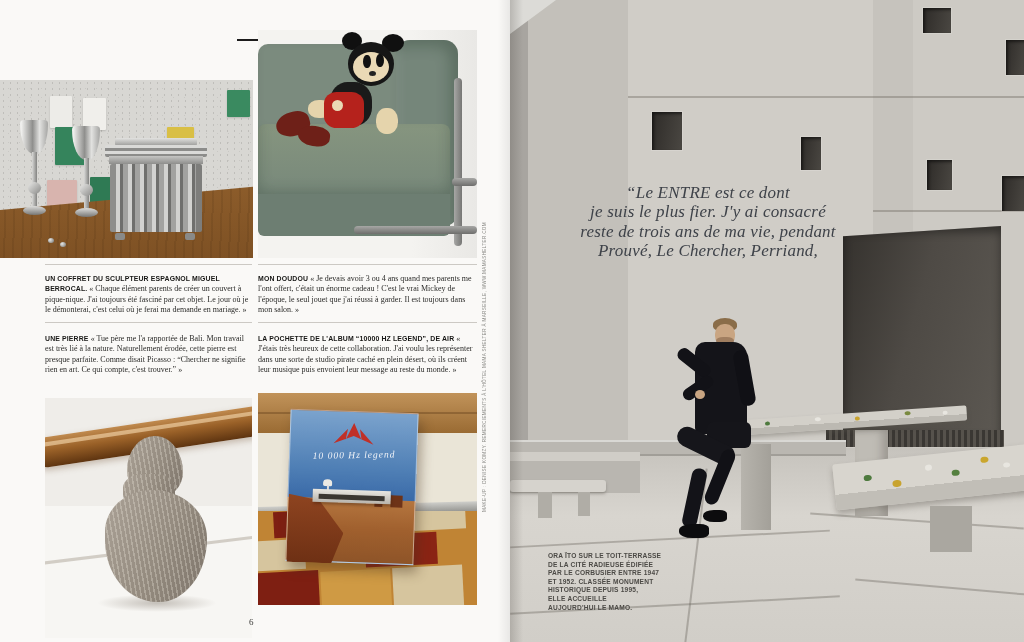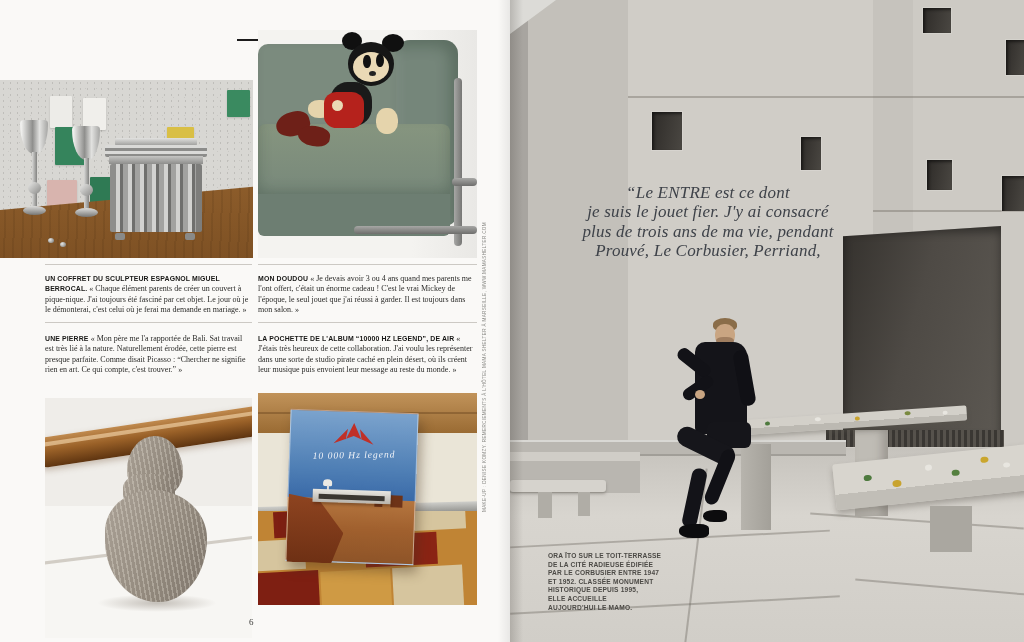--- a/index.html
+++ b/index.html
@@ -214,21 +214,21 @@
     <div class="col-rule" style="left:45px;top:322px;width:207px;"></div>
     <div class="col-rule" style="left:258px;top:264px;width:219px;"></div>
     <div class="col-rule" style="left:258px;top:322px;width:219px;"></div>
 
     <p class="tblock" style="left:45px;top:266px;width:208px;">
       <span class="bh">UN COFFRET DU SCULPTEUR ESPAGNOL MIGUEL BERROCAL.</span>
       <span>« Chaque élément parents de créer un couvert à pique-nique. J'ai toujours été fasciné par cet objet. Le jour où je le démonterai, c'est celui où je ferai ma demande en mariage. »</span>
     </p>
     <p class="tblock" style="left:45px;top:326px;width:208px;">
       <span class="bh">UNE PIERRE</span>
-      <span>« Mon père me l'a rapportée de Bali. Sat travail est très lié à la nature. Naturellement érodée, cette pierre est presque parfaite. Comme disait Picasso : “Chercher ne signifie rien en art. Ce qui compte, c'est trouver.” »</span>
+      <span>« Tue père me l'a rapportée de Bali. Mon travail est très lié à la nature. Naturellement érodée, cette pierre est presque parfaite. Comme disait Picasso : “Chercher ne signifie rien en art. Ce qui compte, c'est trouver.” »</span>
     </p>
     <p class="tblock" style="left:258px;top:266px;width:219px;">
       <span class="bh">MON DOUDOU</span>
       <span>« Je devais avoir 3 ou 4 ans quand mes parents me l'ont offert, c'était un énorme cadeau ! C'est le vrai Mickey de l'époque, le seul jouet que j'ai réussi à garder. Il est toujours dans mon salon. »</span>
     </p>
     <p class="tblock" style="left:258px;top:326px;width:219px;">
       <span class="bh">LA POCHETTE DE L'ALBUM “10000 HZ LEGEND”, DE AIR</span>
       <span>« J'étais très heureux de cette collaboration. J'ai voulu les représenter dans une sorte de studio pirate caché en plein désert, où ils créent leur musique puis envoient leur message au reste du monde. »</span>
     </p>
 
@@ -300,23 +300,23 @@
       <div class="window" style="left:291px;top:137px;width:20px;height:33px;"></div>
       <div class="window" style="left:413px;top:8px;width:28px;height:25px;"></div>
       <div class="window" style="left:496px;top:40px;width:18px;height:35px;"></div>
       <div class="window" style="left:417px;top:160px;width:25px;height:30px;"></div>
       <div class="window" style="left:492px;top:176px;width:22px;height:35px;"></div>
       <div class="opening"></div>
     </div>
 
     <div class="quote">
       <div>“Le ENTRE est ce dont</div>
-      <div>je suis le jouet fier. J'y ai consacré</div>
-      <div>plus de trois ans de ma vie, pendant</div>
-      <div>Prouvé, Le Corbusier, Perriand,</div>
+      <div>je suis le plus fier. J'y ai consacré</div>
+      <div>reste de trois ans de ma vie, pendant</div>
+      <div>Prouvé, Le Chercher, Perriand,</div>
     </div>
 
     <div class="ground">
       <div class="joint" style="left:0;top:90px;width:320px;height:2px;transform:rotate(-3deg);"></div>
       <div class="joint" style="left:0;top:156px;width:330px;height:2px;transform:rotate(-3deg);"></div>
       <div class="joint" style="left:185px;top:20px;width:2px;height:175px;transform:rotate(7deg);"></div>
       <div class="joint" style="left:300px;top:72px;width:214px;height:2px;transform:rotate(4deg);"></div>
       <div class="joint" style="left:345px;top:138px;width:170px;height:2px;transform:rotate(5deg);"></div>
     </div>
     <div class="grate"></div>

